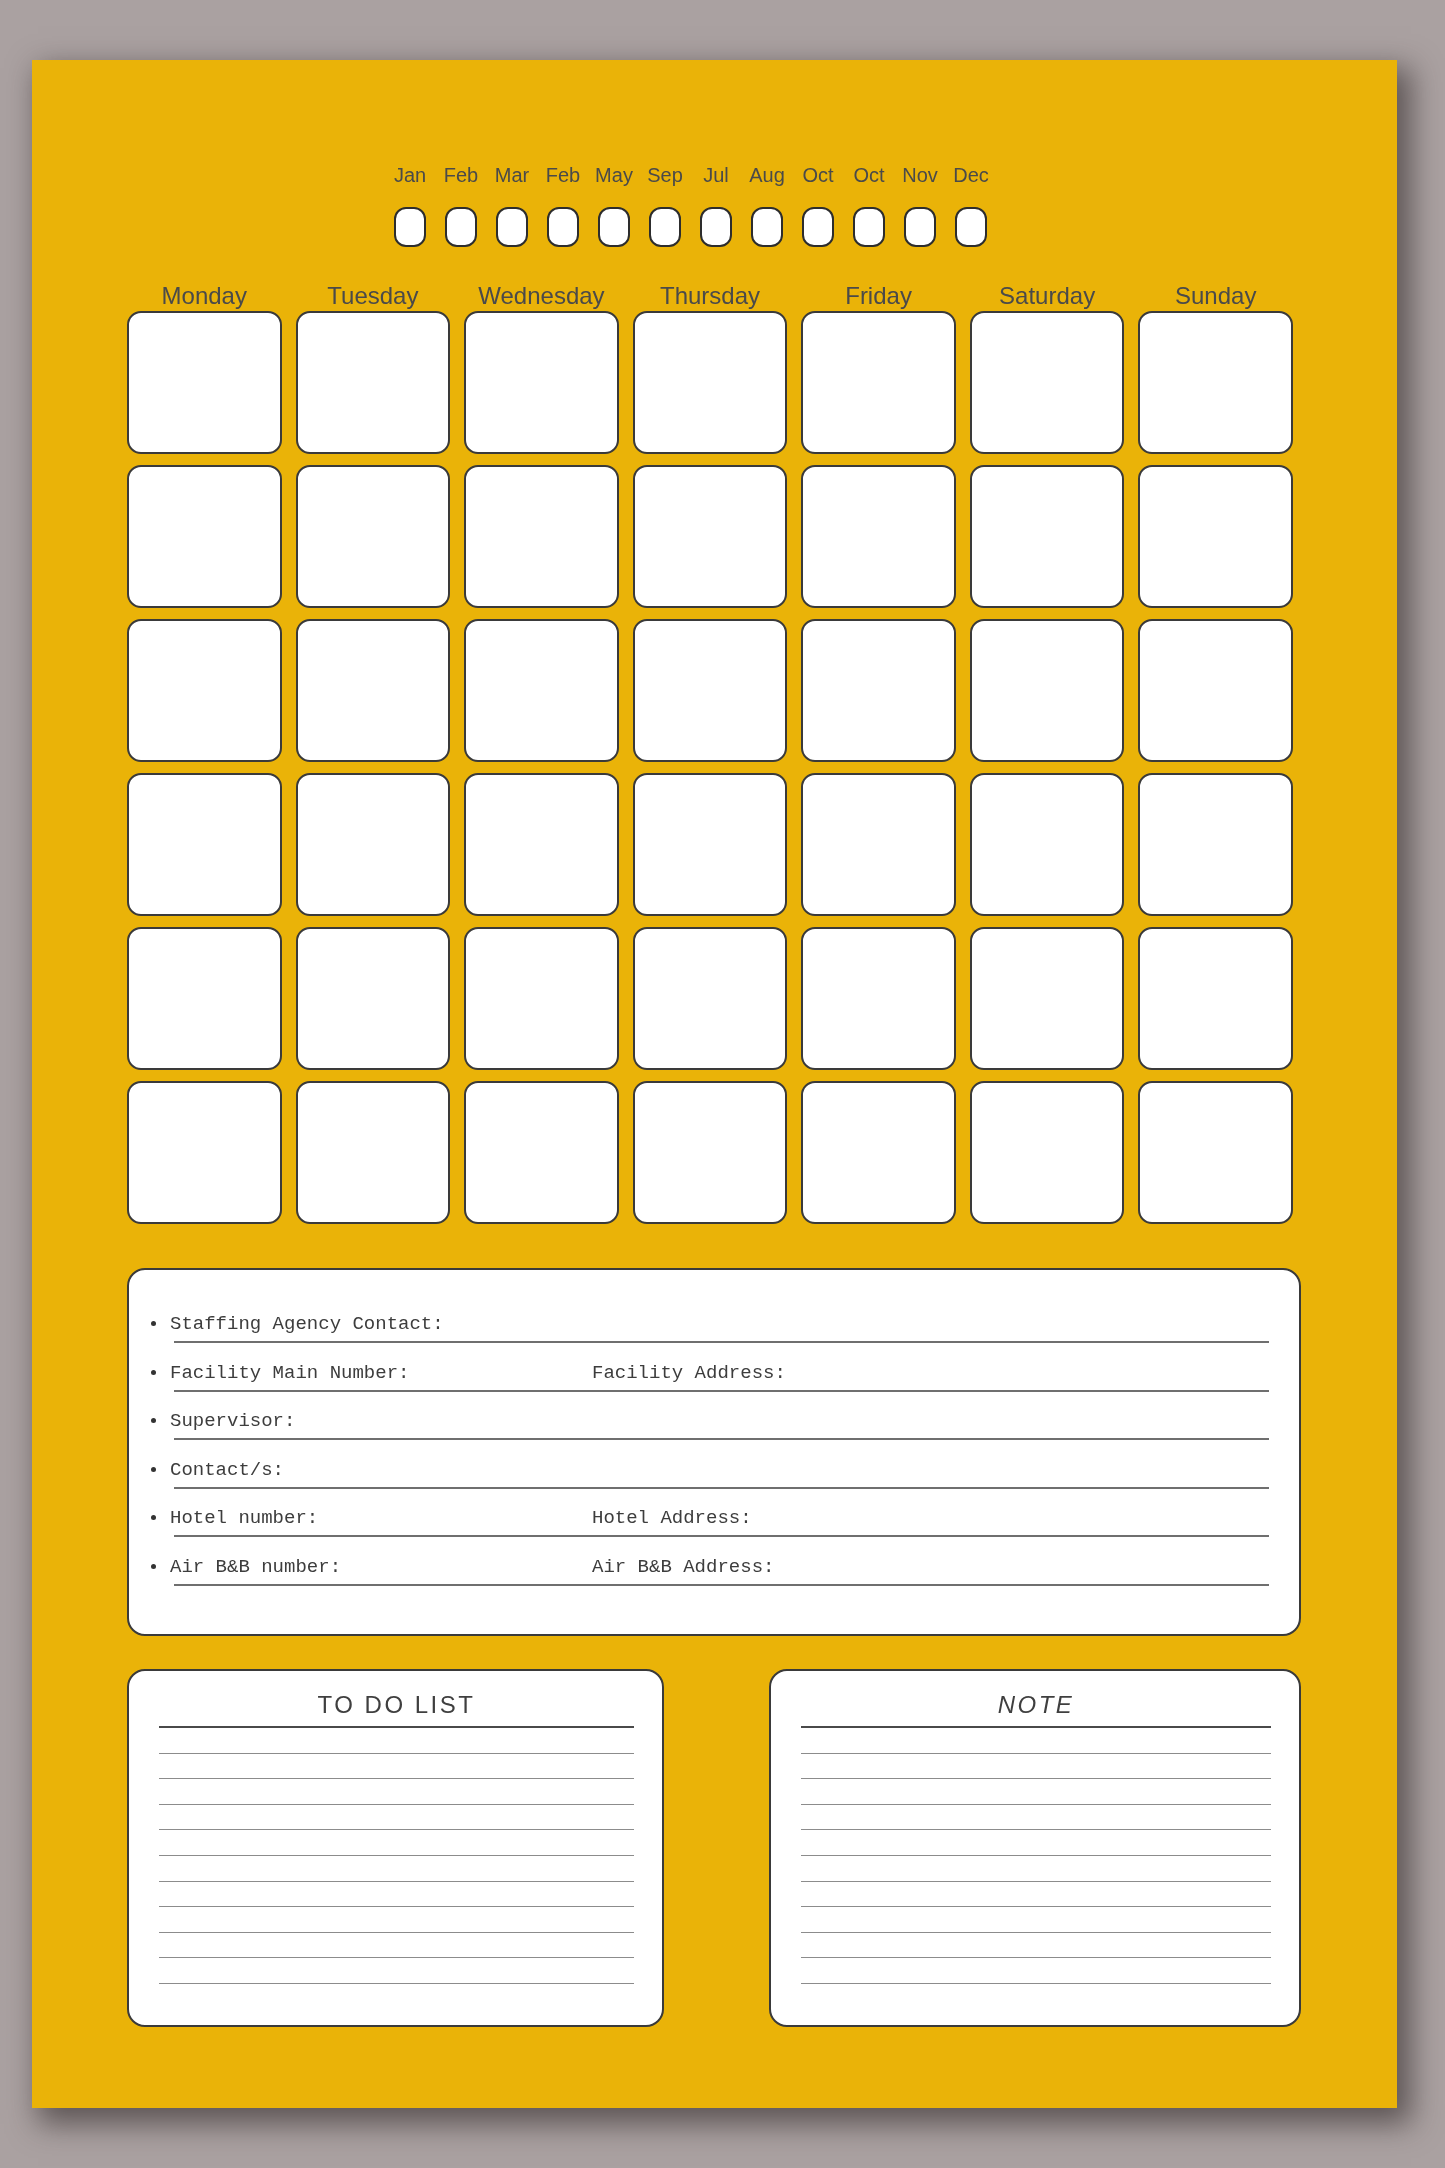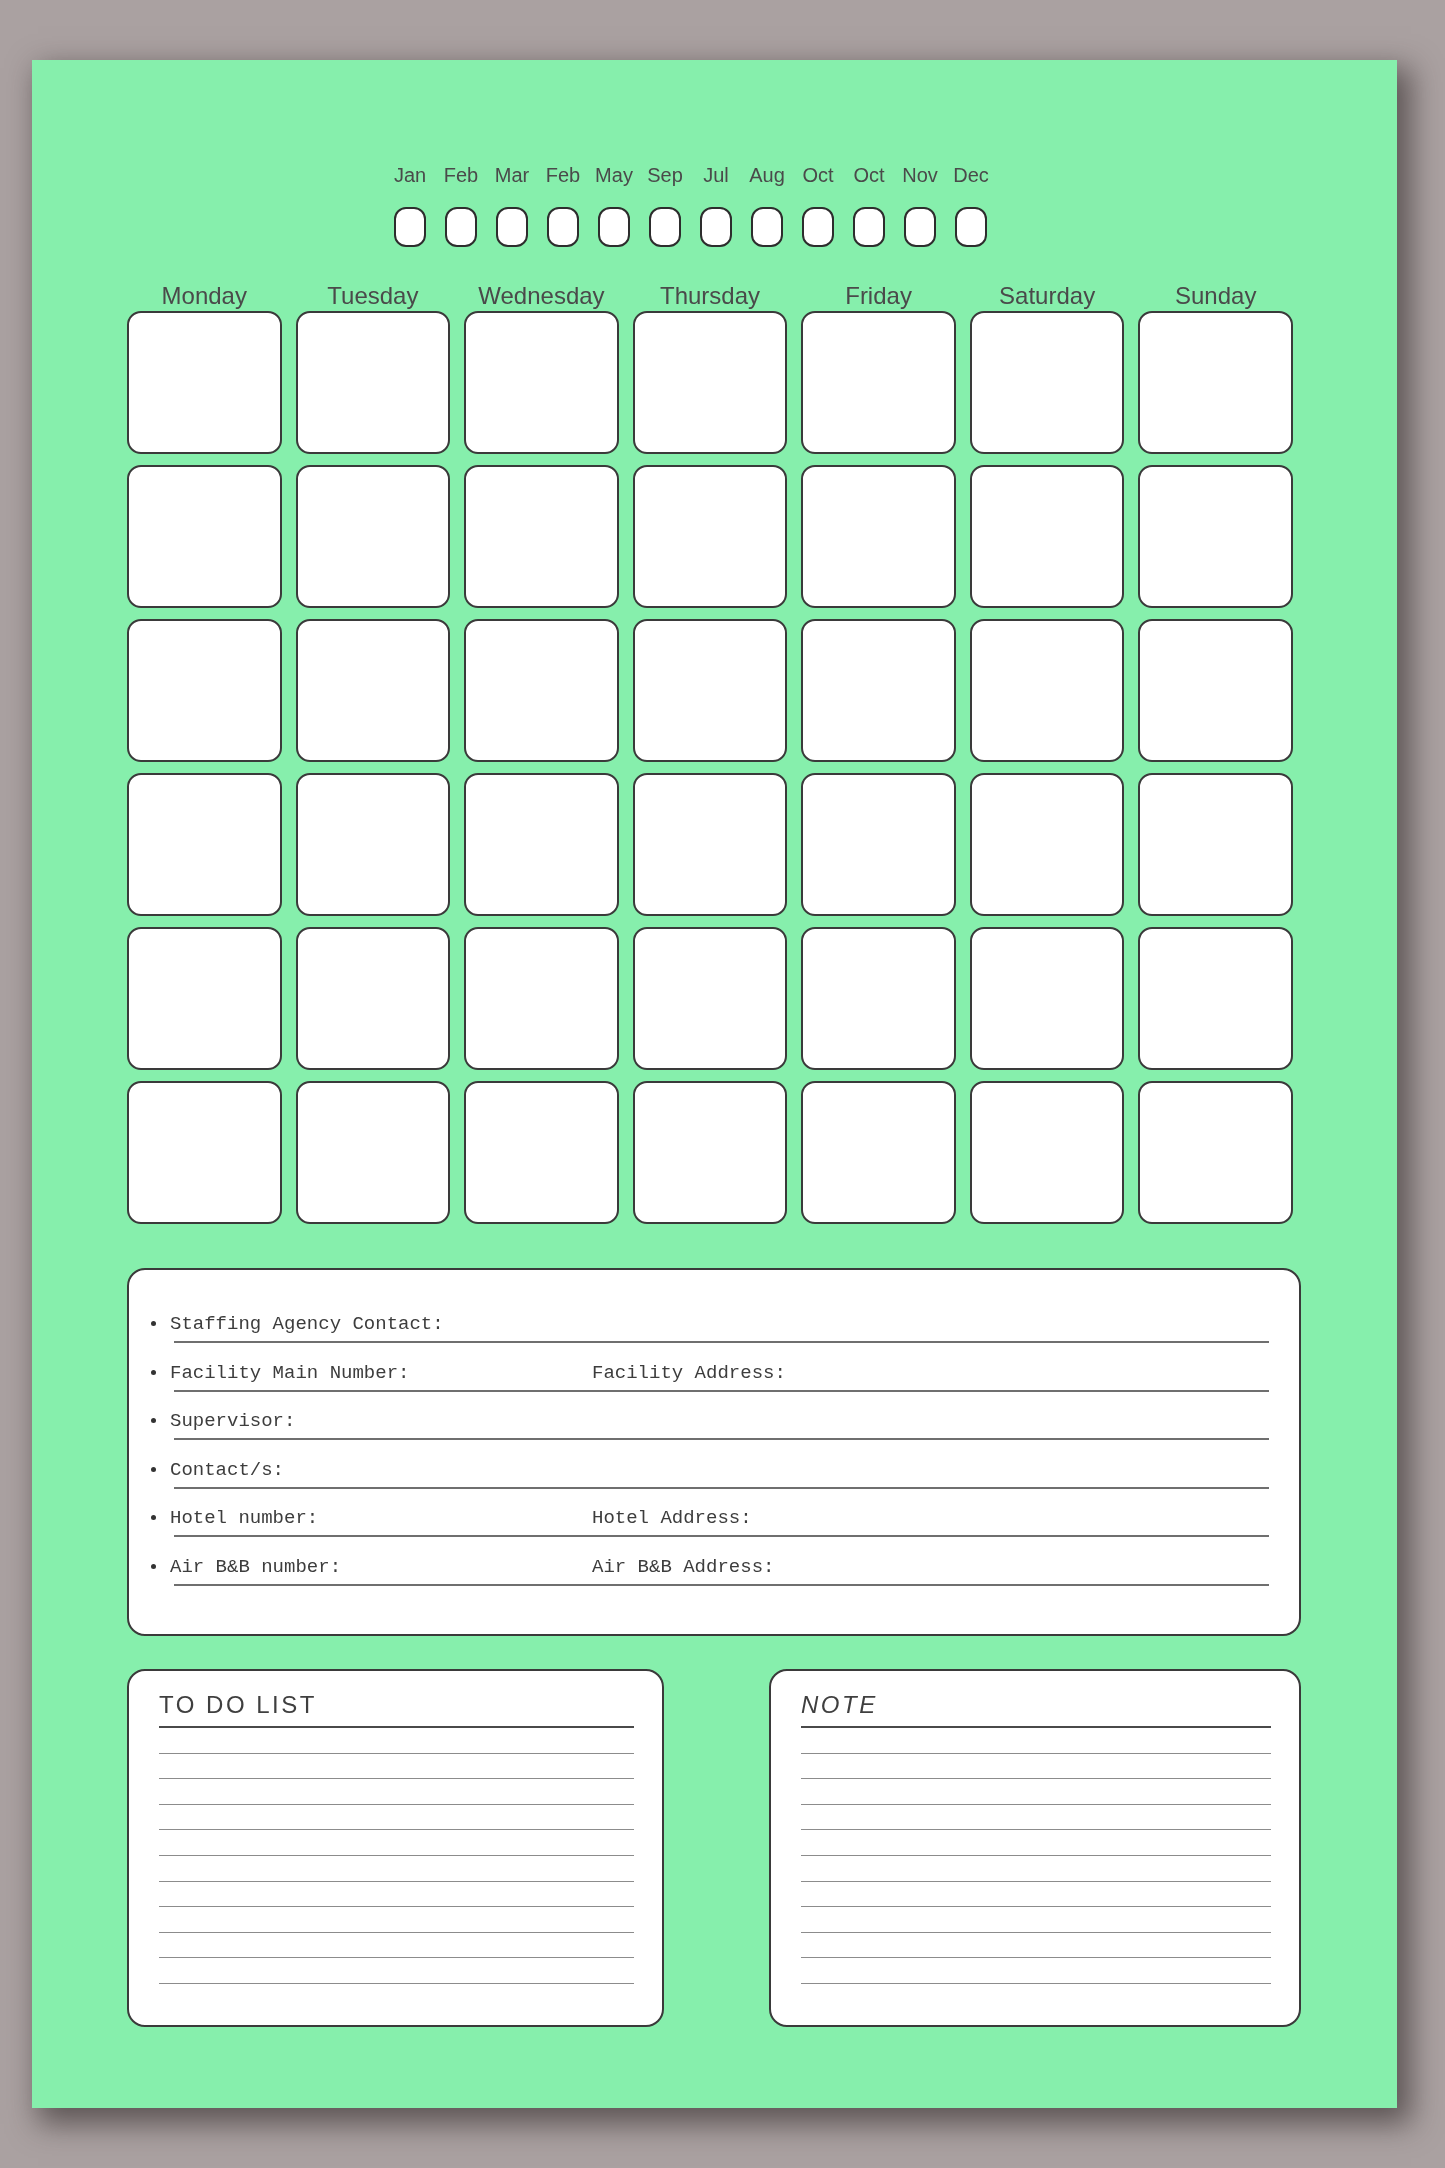--- a/index.html
+++ b/index.html
@@ -4,21 +4,21 @@
 <style>
   html,body{margin:0;padding:0;}
   body{
     width:1445px;height:2168px;position:relative;overflow:hidden;
     background:#aaa1a1;
     font-family:"Liberation Sans","DejaVu Sans",sans-serif;
     color:#3e3e3e;
   }
   .page{
     position:absolute;left:32px;top:60px;width:1365px;height:2048px;
-    background:#86efac;
+    background:#eab308;
     box-shadow:10px 12px 28px 4px rgba(47,38,38,0.62);
   }
   
   .months-block{
     position:absolute;top:104px;left:0;right:0;
     display:flex;justify-content:center;
     transform:translateX(-24px);
   }
   .month-col{width:51px;display:flex;flex-direction:column;align-items:center;}
   .month-label{font-size:20px;line-height:22px;color:#4a4a4a;white-space:nowrap;}
@@ -50,21 +50,21 @@
   }
   .c-row{position:relative;height:48.5px;font-family:Liberation Mono, monospace;}
   .c-bullet{position:absolute;left:0;top:7px;width:5px;height:5px;border-radius:50%;background:#333;}
   .c-label{position:absolute;left:19px;top:0;font-size:19px;line-height:21px;color:#3d3d3d;white-space:nowrap;}
   .c-label2{position:absolute;left:441px;top:0;font-size:19px;line-height:21px;color:#3d3d3d;white-space:nowrap;}
   .c-rule{position:absolute;left:23px;right:0;top:27px;border-top:2.5px solid #6f6f6f;}
   
   .panel{
     position:absolute;top:1609px;height:358px;
     border:2px solid #3a3a3a;border-radius:18px;background:#fff;
-    box-sizing:border-box;padding:20px 28px 0 30px;
+    box-sizing:border-box;padding:20px 28px 0 30px;text-align:center;
   }
   .panel.todo{left:95px;width:537px;}
   .panel.note{left:737px;width:532px;font-style:italic;}
   .panel-title{
     font-size:24px;line-height:28px;letter-spacing:2.5px;color:#3f3f3f;
     padding-bottom:7px;border-bottom:2px solid #4a4a4a;
   }
   .rule-line{height:24.6px;border-bottom:1.6px solid #8c8c8c;}
 </style>
 </head>

